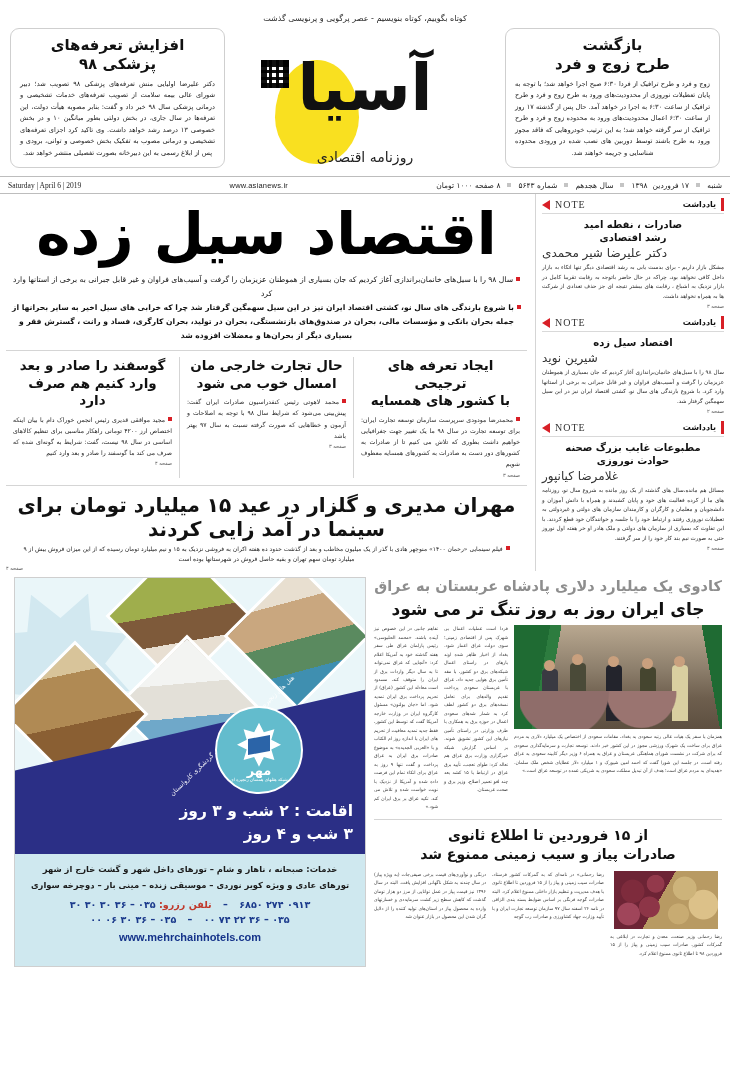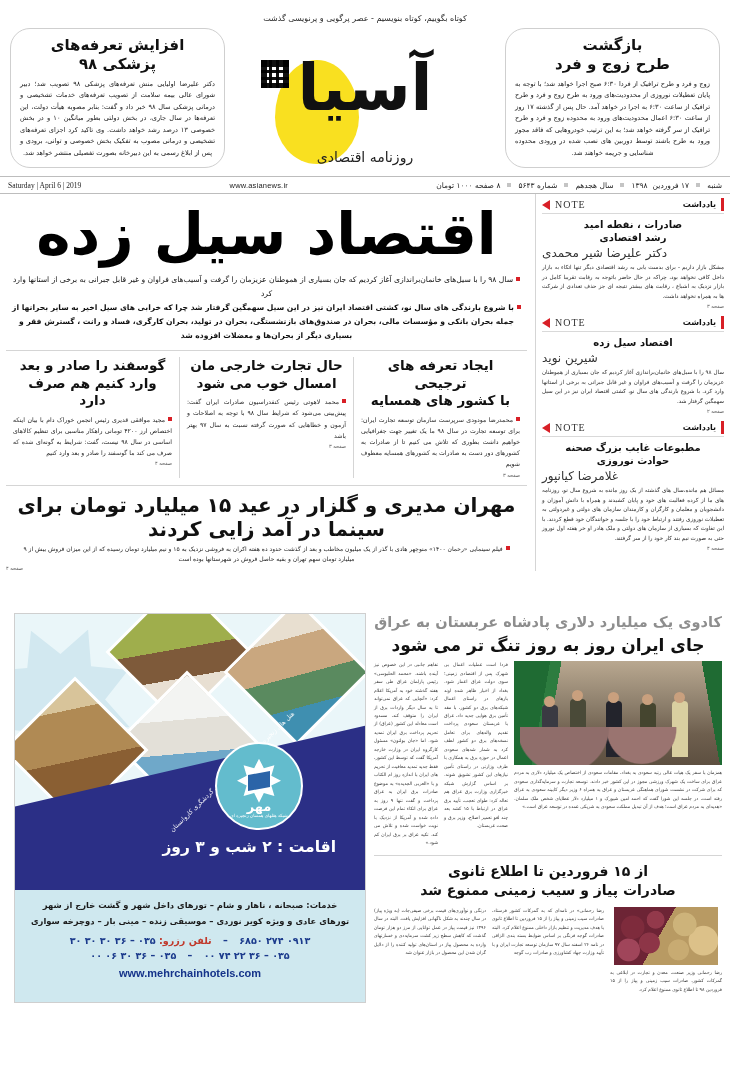--- a/index.html
+++ b/index.html
@@ -38,21 +38,21 @@
     position:absolute; top:34px; left:16px; width:28px; height:28px;
     background:
       linear-gradient(90deg,#111 22%,transparent 22%,transparent 30%,#111 30%,#111 40%,transparent 40%,transparent 55%,#111 55%,#111 66%,transparent 66%,transparent 78%,#111 78%),
       linear-gradient(0deg,#111 18%,transparent 18%,transparent 28%,#111 28%,#111 38%,transparent 38%,transparent 52%,#111 52%,#111 63%,transparent 63%,transparent 74%,#111 74%);
     background-color:#fff; background-blend-mode:multiply;
   }
 
   
   .teaser {
     position:absolute; top:28px; width:215px; height:140px;
-    border:1px solid #cfcfcf; border-radius:20px; background:#fff;
+    border:1px solid #cfcfcf; border-radius:9px; background:#fff;
     padding:7px 9px 5px 9px; text-align:center; direction:rtl;
   }
   .teaser.right { right:10px; }
   .teaser.left  { left:10px; }
   .teaser h2 {
     font-size:15px; font-weight:700; color:#111; line-height:1.25; margin-bottom:5px;
   }
   .teaser p {
     font-size:6.6px; line-height:1.75; color:#1a1a1a; text-align:justify; text-align-last:center;
   }
@@ -108,21 +108,21 @@
   .tc p { font-size:6.2px; line-height:1.8; text-align:justify; color:#1f1f1f; }
   .tc .pagref { font-size:5px; color:#555; margin-top:2px; }
 
   
   .cinema { margin-top:7px; }
   .cinema h3 { font-size:20px; font-weight:700; text-align:center; color:#111; line-height:1.2; }
   .cinema p { font-size:6px; line-height:1.8; text-align:center; color:#222; margin-top:3px; padding:0 12px; }
   .cinema .pagref { font-size:5px; color:#555; text-align:left; }
 
   
-  .lower { display:flex; direction:rtl; padding:6px 8px 0 8px; gap:8px;margin-top:36px; }
+  .lower { display:flex; direction:rtl; padding:6px 8px 0 8px; gap:8px; }
   .lower-right { width:348px; }
   .lower-left  { width:358px; }
 
   .iraq-kicker { font-size:14.5px; color:#8e8e8e; text-align:center; font-weight:700; line-height:1.3; }
   .iraq-title  { font-size:17px; color:#111; text-align:center; font-weight:700; line-height:1.3; margin-top:2px; }
   .iraq-body { display:flex; direction:rtl; gap:6px; margin-top:5px; }
   .iraq-body .c { flex:1; font-size:4.6px; line-height:1.85; text-align:justify; color:#3a3a3a; }
   .photo-iraq {
     width:208px; height:104px; float:left; margin:0 0 4px 0;
     background:
@@ -191,21 +191,21 @@
   }
   .ad-logo .star {
     width:44px;height:44px;background:#fff; margin-top:4px;
     clip-path: polygon(50% 0,61% 22%,85% 15%,78% 39%,100% 50%,78% 61%,85% 85%,61% 78%,50% 100%,39% 78%,15% 85%,22% 61%,0 50%,22% 39%,15% 15%,39% 22%);
     display:flex;align-items:center;justify-content:center;
   }
   .ad-logo .star-in { width:22px;height:16px;background:#2b64a8; transform:skewY(-10deg); }
   .ad-logo .brand { font-size:13px; color:#fff; font-weight:700; margin-top:-4px; }
   .ad-logo .brand-sub { font-size:4.4px; color:#fff; margin-top:-1px; }
   .ad-stay {
-    position:absolute; right:29px; top:222px; width:200px; text-align:right;
+    position:absolute; right:12px; top:222px; width:200px; text-align:right;
     color:#fff; font-size:15.5px; font-weight:700; line-height:1.45;
   }
   .ad-bottom {
     position:absolute; left:0; right:0; bottom:0; height:112px;
     background:#cfe8ef; padding:8px 12px 6px; text-align:center;
   }
   .ad-serv { font-size:8.4px; color:#1b1b1b; font-weight:700; line-height:1.85; }
   .ad-phone { margin-top:5px; font-size:9.6px; color:#1b3a8c; font-weight:700; line-height:1.55; direction:rtl; }
   .ad-phone .lbl { color:#c0392b; }
   .ad-web { margin-top:3px; font-size:11px; color:#15338a; font-weight:700; font-family:"Liberation Sans",sans-serif; }
@@ -432,20 +432,21 @@
         <div class="ad-logo">
           <div class="star">
             <div class="star-in"></div>
           </div>
           <div class="brand">مهر</div>
           <div class="brand-sub">شبکه هتلهای همسان زنجیره ای</div>
         </div>
 
         <div class="ad-stay">
           <div>اقامت : ۲ شب و ۳ روز</div>
+          <div>۳ شب و ۴ روز</div>
         </div>
 
         <div class="ad-bottom">
           <div class="ad-serv">خدمات: صبحانه ، ناهار و شام – تورهای داخل شهر و گشت خارج از شهر</div>
           <div class="ad-serv">تورهای عادی و ویژه کویر نوردی – موسیقی زنده – مینی بار – دوچرخه سواری</div>
           <div class="ad-phone">
             <div>
               <span>۰۹۱۳ ۲۷۴ ۶۸۵۰</span>
               <span style="margin:0 8px">–</span>
               <span class="lbl">تلفن رزرو:</span>

